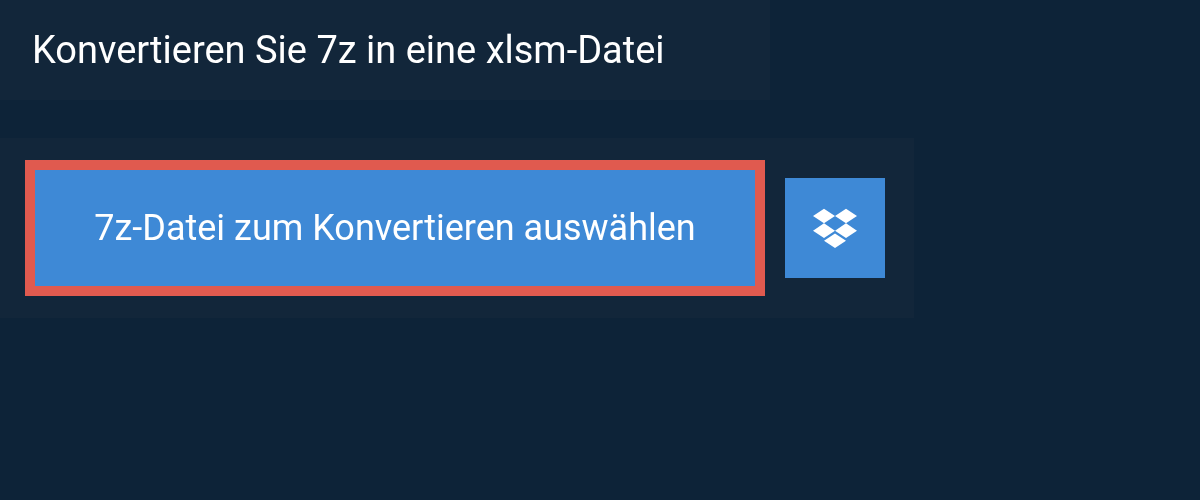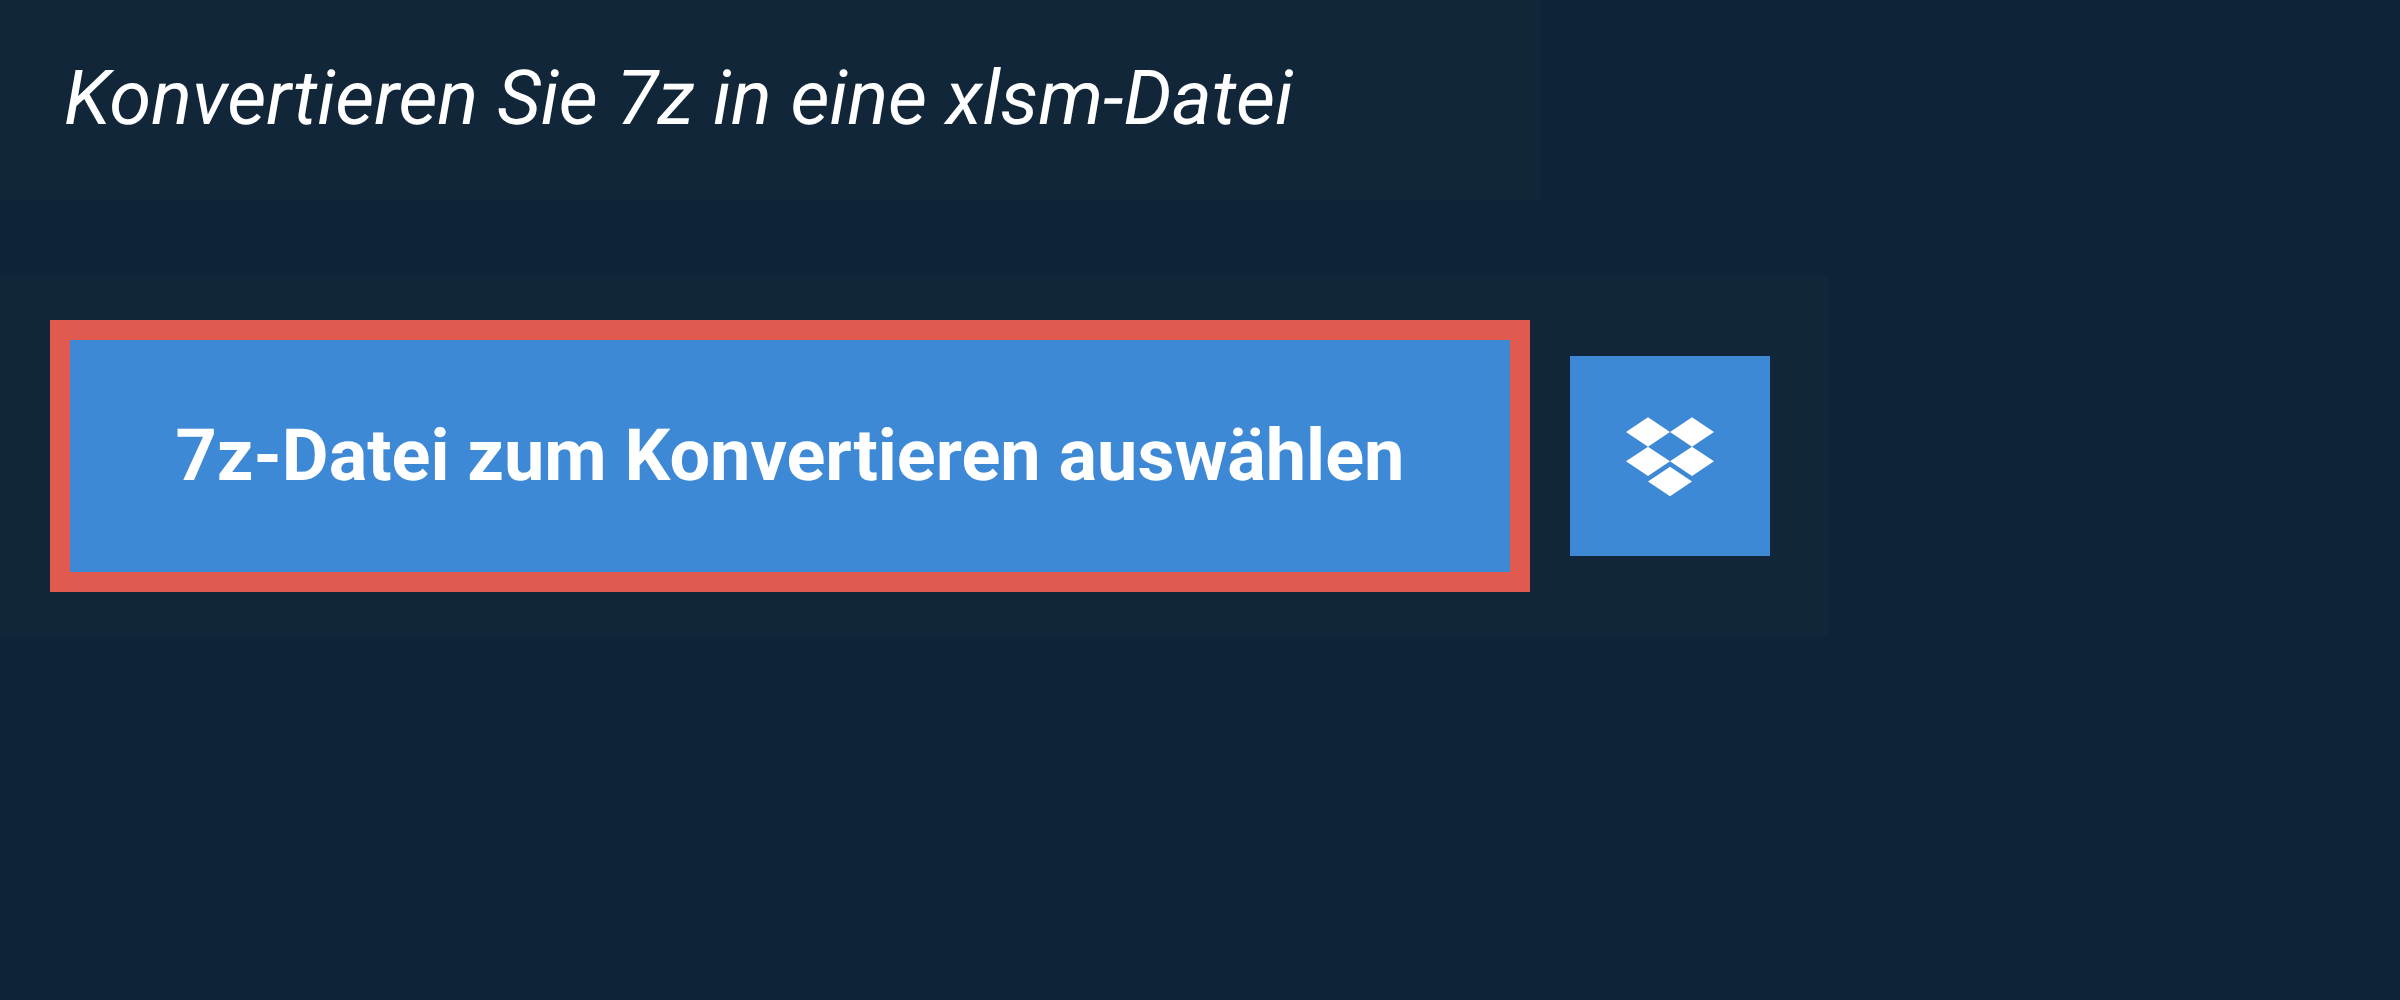--- a/index.html
+++ b/index.html
@@ -11,40 +11,39 @@
       overflow: hidden;
     }
     .header-bar {
       background: #12263a;
       color: #ffffff;
       font-size: 38px;
       font-weight: 400;
       padding: 28px 32px;
       display: inline-block;
       min-width: 770px;
-      font-style: italic;
     }
     .button-panel {
       background: #12263a;
       padding: 22px 25px;
       margin-top: 38px;
       display: flex;
       align-items: center;
       gap: 20px;
       width: 914px;
     }
     .select-file-button-wrapper {
       border: 10px solid #e05a4f;
       display: inline-block;
     }
     .select-file-button {
       background: #3e89d6;
       color: #ffffff;
       font-size: 36px;
-      font-weight: 700;
+      font-weight: 400;
       padding: 34px 42px;
       border: none;
       cursor: pointer;
       display: flex;
       align-items: center;
       justify-content: center;
       width: 720px;
       height: 116px;
       font-family: inherit;
     }

